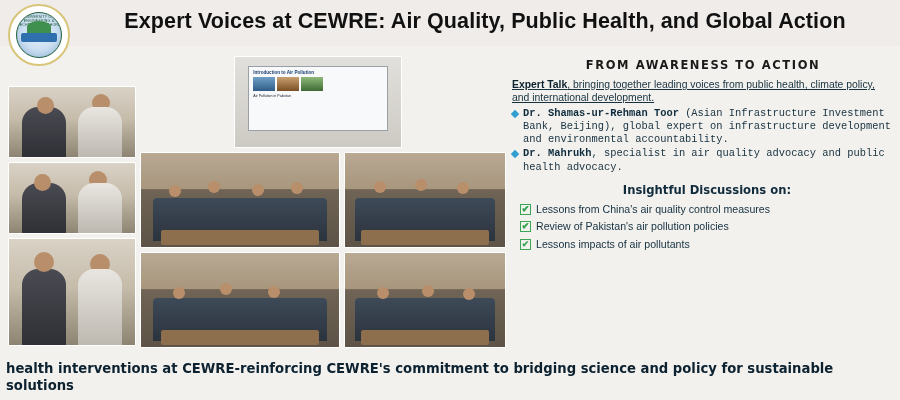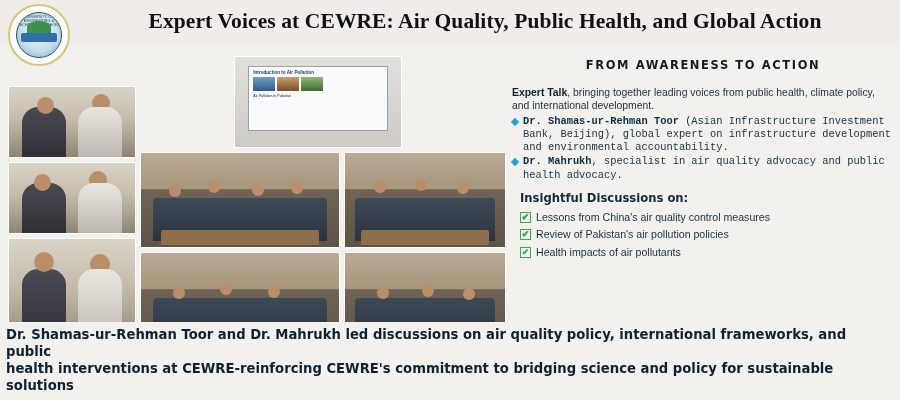--- a/index.html
+++ b/index.html
@@ -77,21 +77,21 @@
   }
   .title {
     position: absolute;
     left: 80px; top: 9px;
     width: 810px;
     text-align: center;
     font-size: 21.5px;
     font-weight: bold;
     color: #111111;
     letter-spacing: .1px;
-    font-family: Liberation Serif, serif;
+    font-family: Liberation Sans, sans-serif;
   }
 
   
   .photo {
     position: absolute;
     background: #cfd3d6;
     border: 1px solid #ffffff;
     box-sizing: border-box;
     overflow: hidden;
   }
@@ -182,28 +182,29 @@
     position: absolute;
     left: 512px; top: 58px;
     width: 382px;
   }
   .kicker {
     text-align: center;
     font-size: 11.5px;
     font-weight: bold;
     letter-spacing: 1.6px;
     color: #1a1a1a;
-    margin-bottom: 14px;
+    margin-bottom: 6px;
     font-family: "DejaVu Sans", sans-serif;
   }
   .body-text {
     font-size: 10.4px;
     line-height: 13.4px;
     color: #16313f;
     margin: 0 0 2px 0;
+    text-decoration: underline;
   }
   .body-text b { color: #0c2230; }
   .speaker-line {
     font-size: 10.4px;
     line-height: 13.2px;
     color: #16313f;
     margin-top: 1px;
     padding-left: 11px;
     position: relative;
     font-family: Liberation Mono, monospace;
@@ -220,20 +221,21 @@
     color: #0e2c3e;
   }
 
   .insight-head {
     margin-top: 9px;
     font-size: 11.6px;
     font-weight: bold;
     color: #0f2b3c;
     padding-left: 8px;
     font-family: "DejaVu Sans", sans-serif;
+    text-align: center;
   }
   .bullets {
     list-style: none;
     margin: 4px 0 0 0;
     padding: 0 0 0 8px;
   }
   .bullets li {
     font-size: 10.6px;
     line-height: 17.6px;
     color: #14303f;
@@ -369,23 +371,22 @@
       </li>
       <li>
         <span class="check">✔</span>
       </li>
       <li>
         <span class="check">✔</span>
         <span>Review of Pakistan's air pollution policies</span>
       </li>
       <li>
         <span class="check">✔</span>
-        <span>Health impacts of air pollutants</span>
+        <span>Lessons impacts of air pollutants</span>
       </li>
     </ul>
   </div>
 
   <div class="footer">
-    <div class="footer-line">Dr. Shamas-ur-Rehman Toor  and Dr. Mahrukh led discussions on air quality policy, international frameworks, and public</div>
     <div class="footer-line">health interventions at CEWRE-reinforcing CEWRE's commitment to bridging science and policy for sustainable solutions</div>
   </div>
 
 </div>
 
 </body></html>

